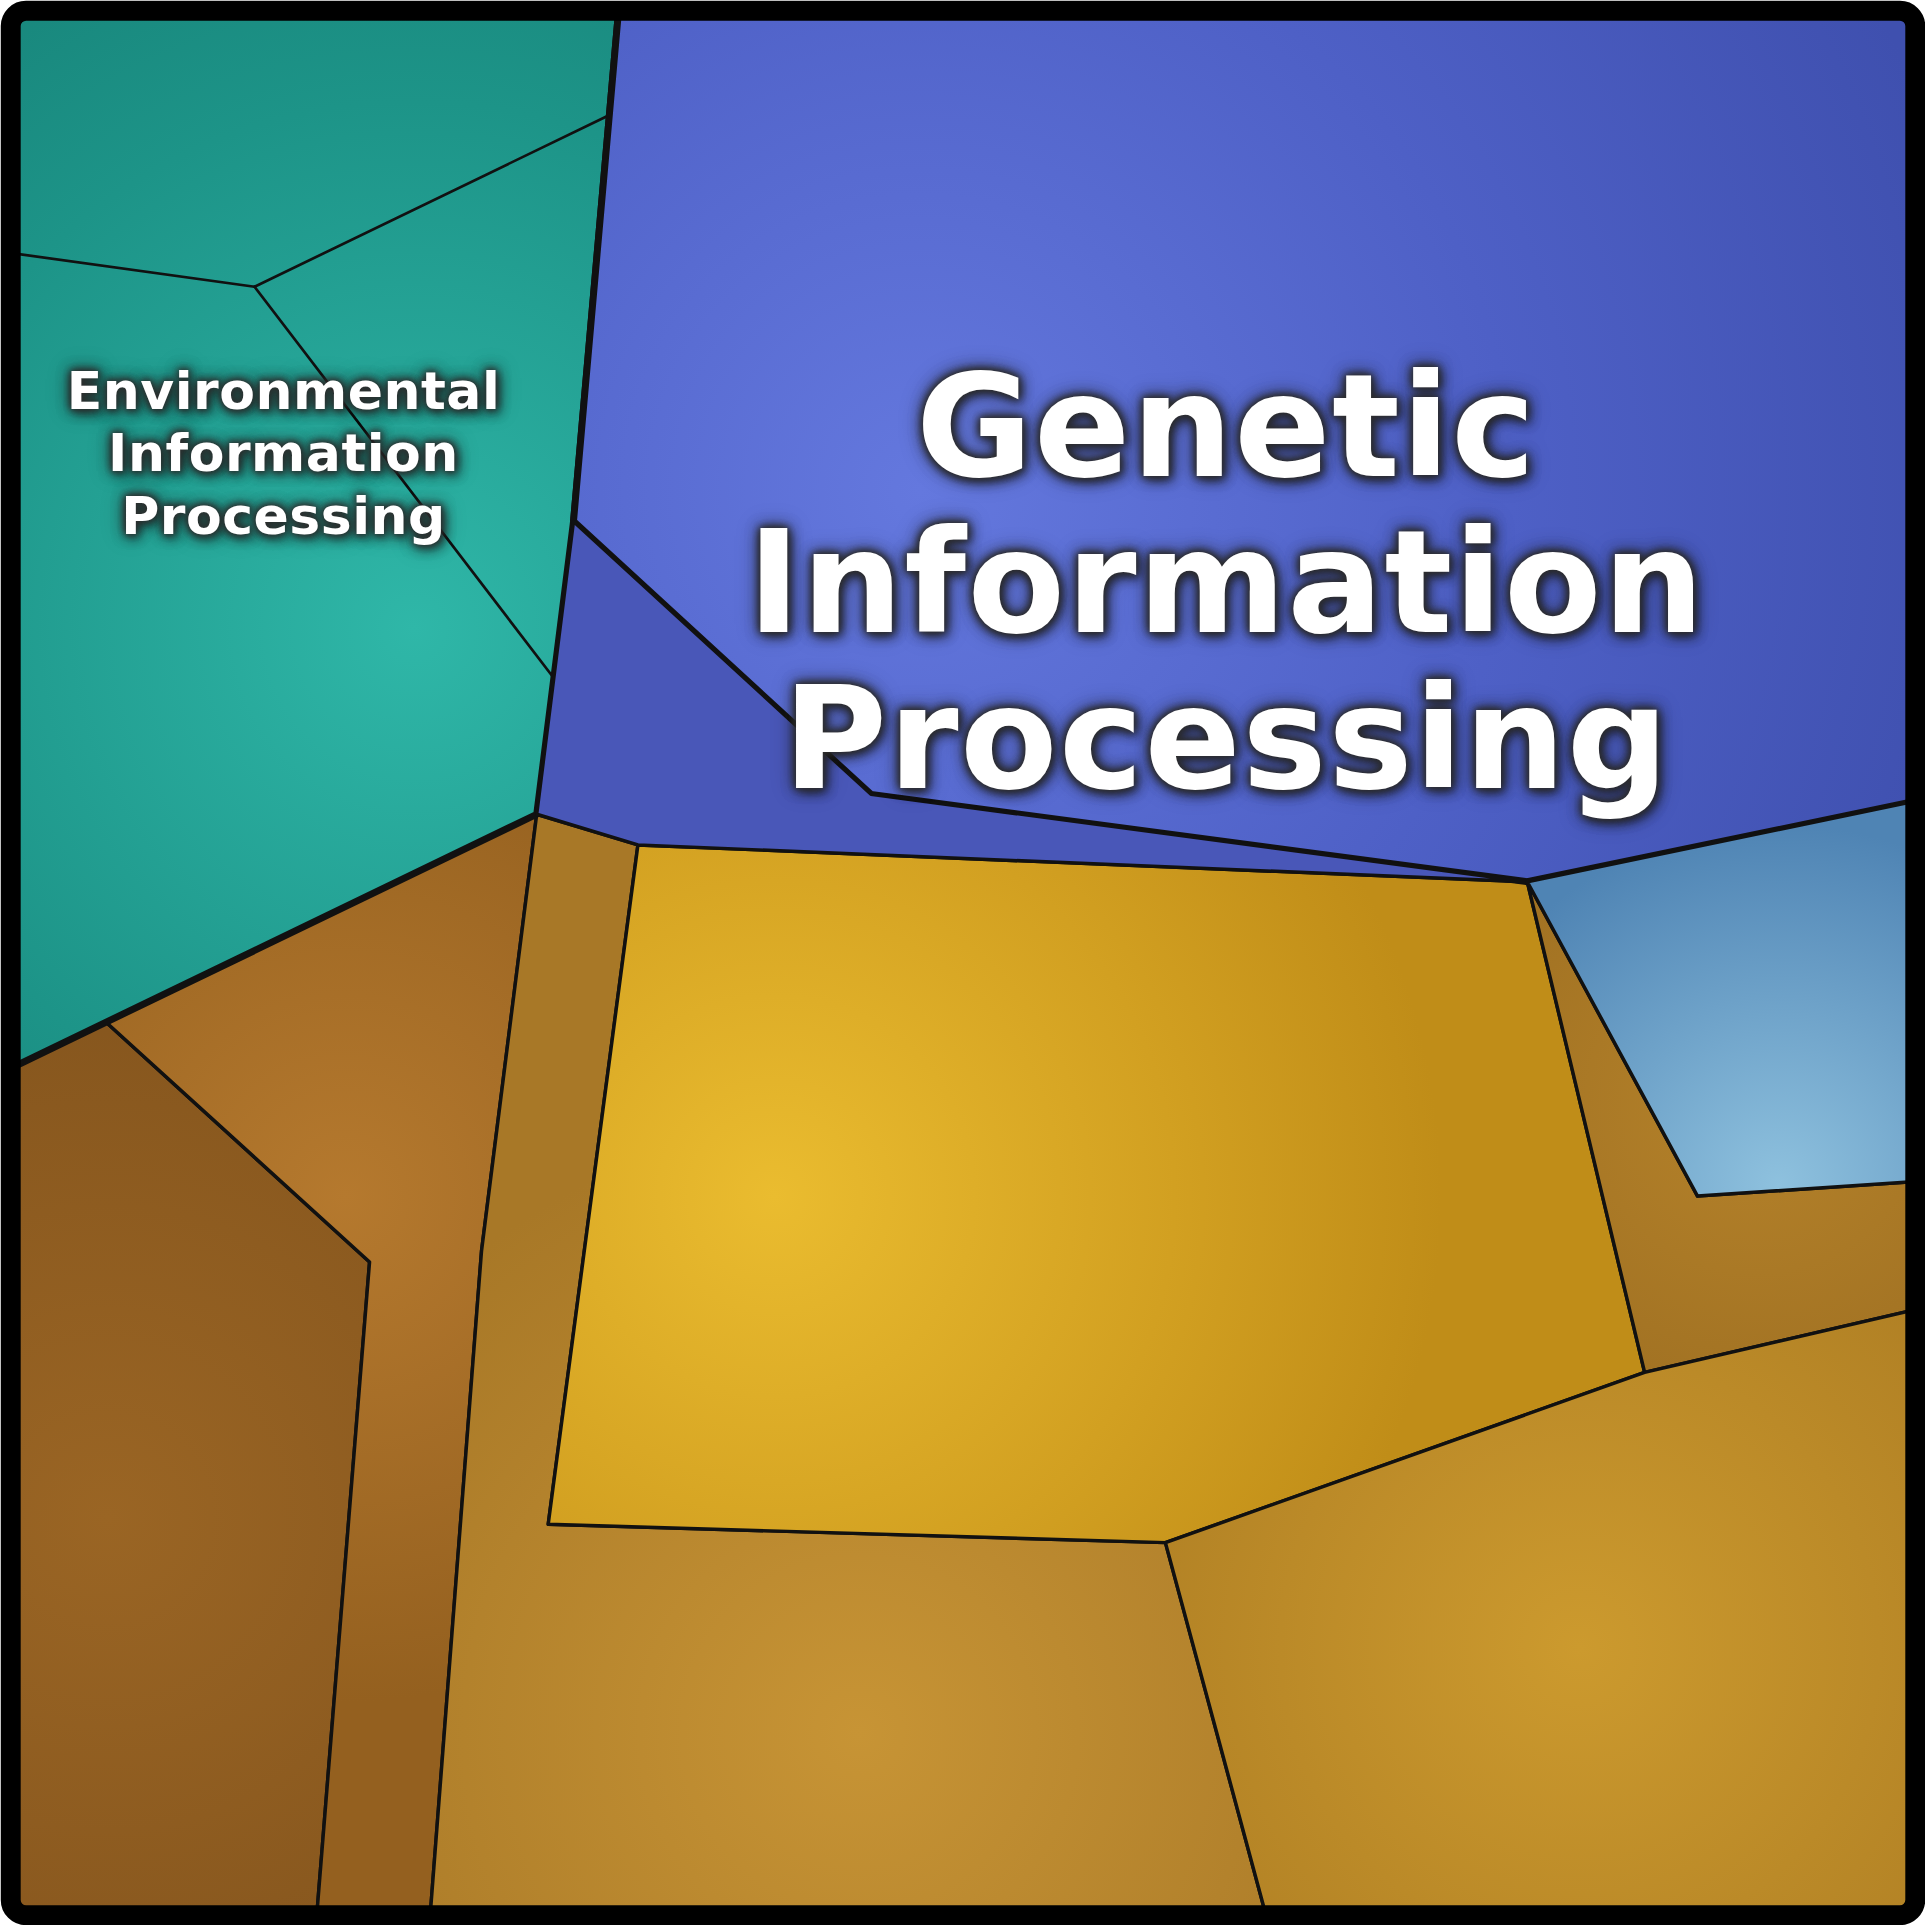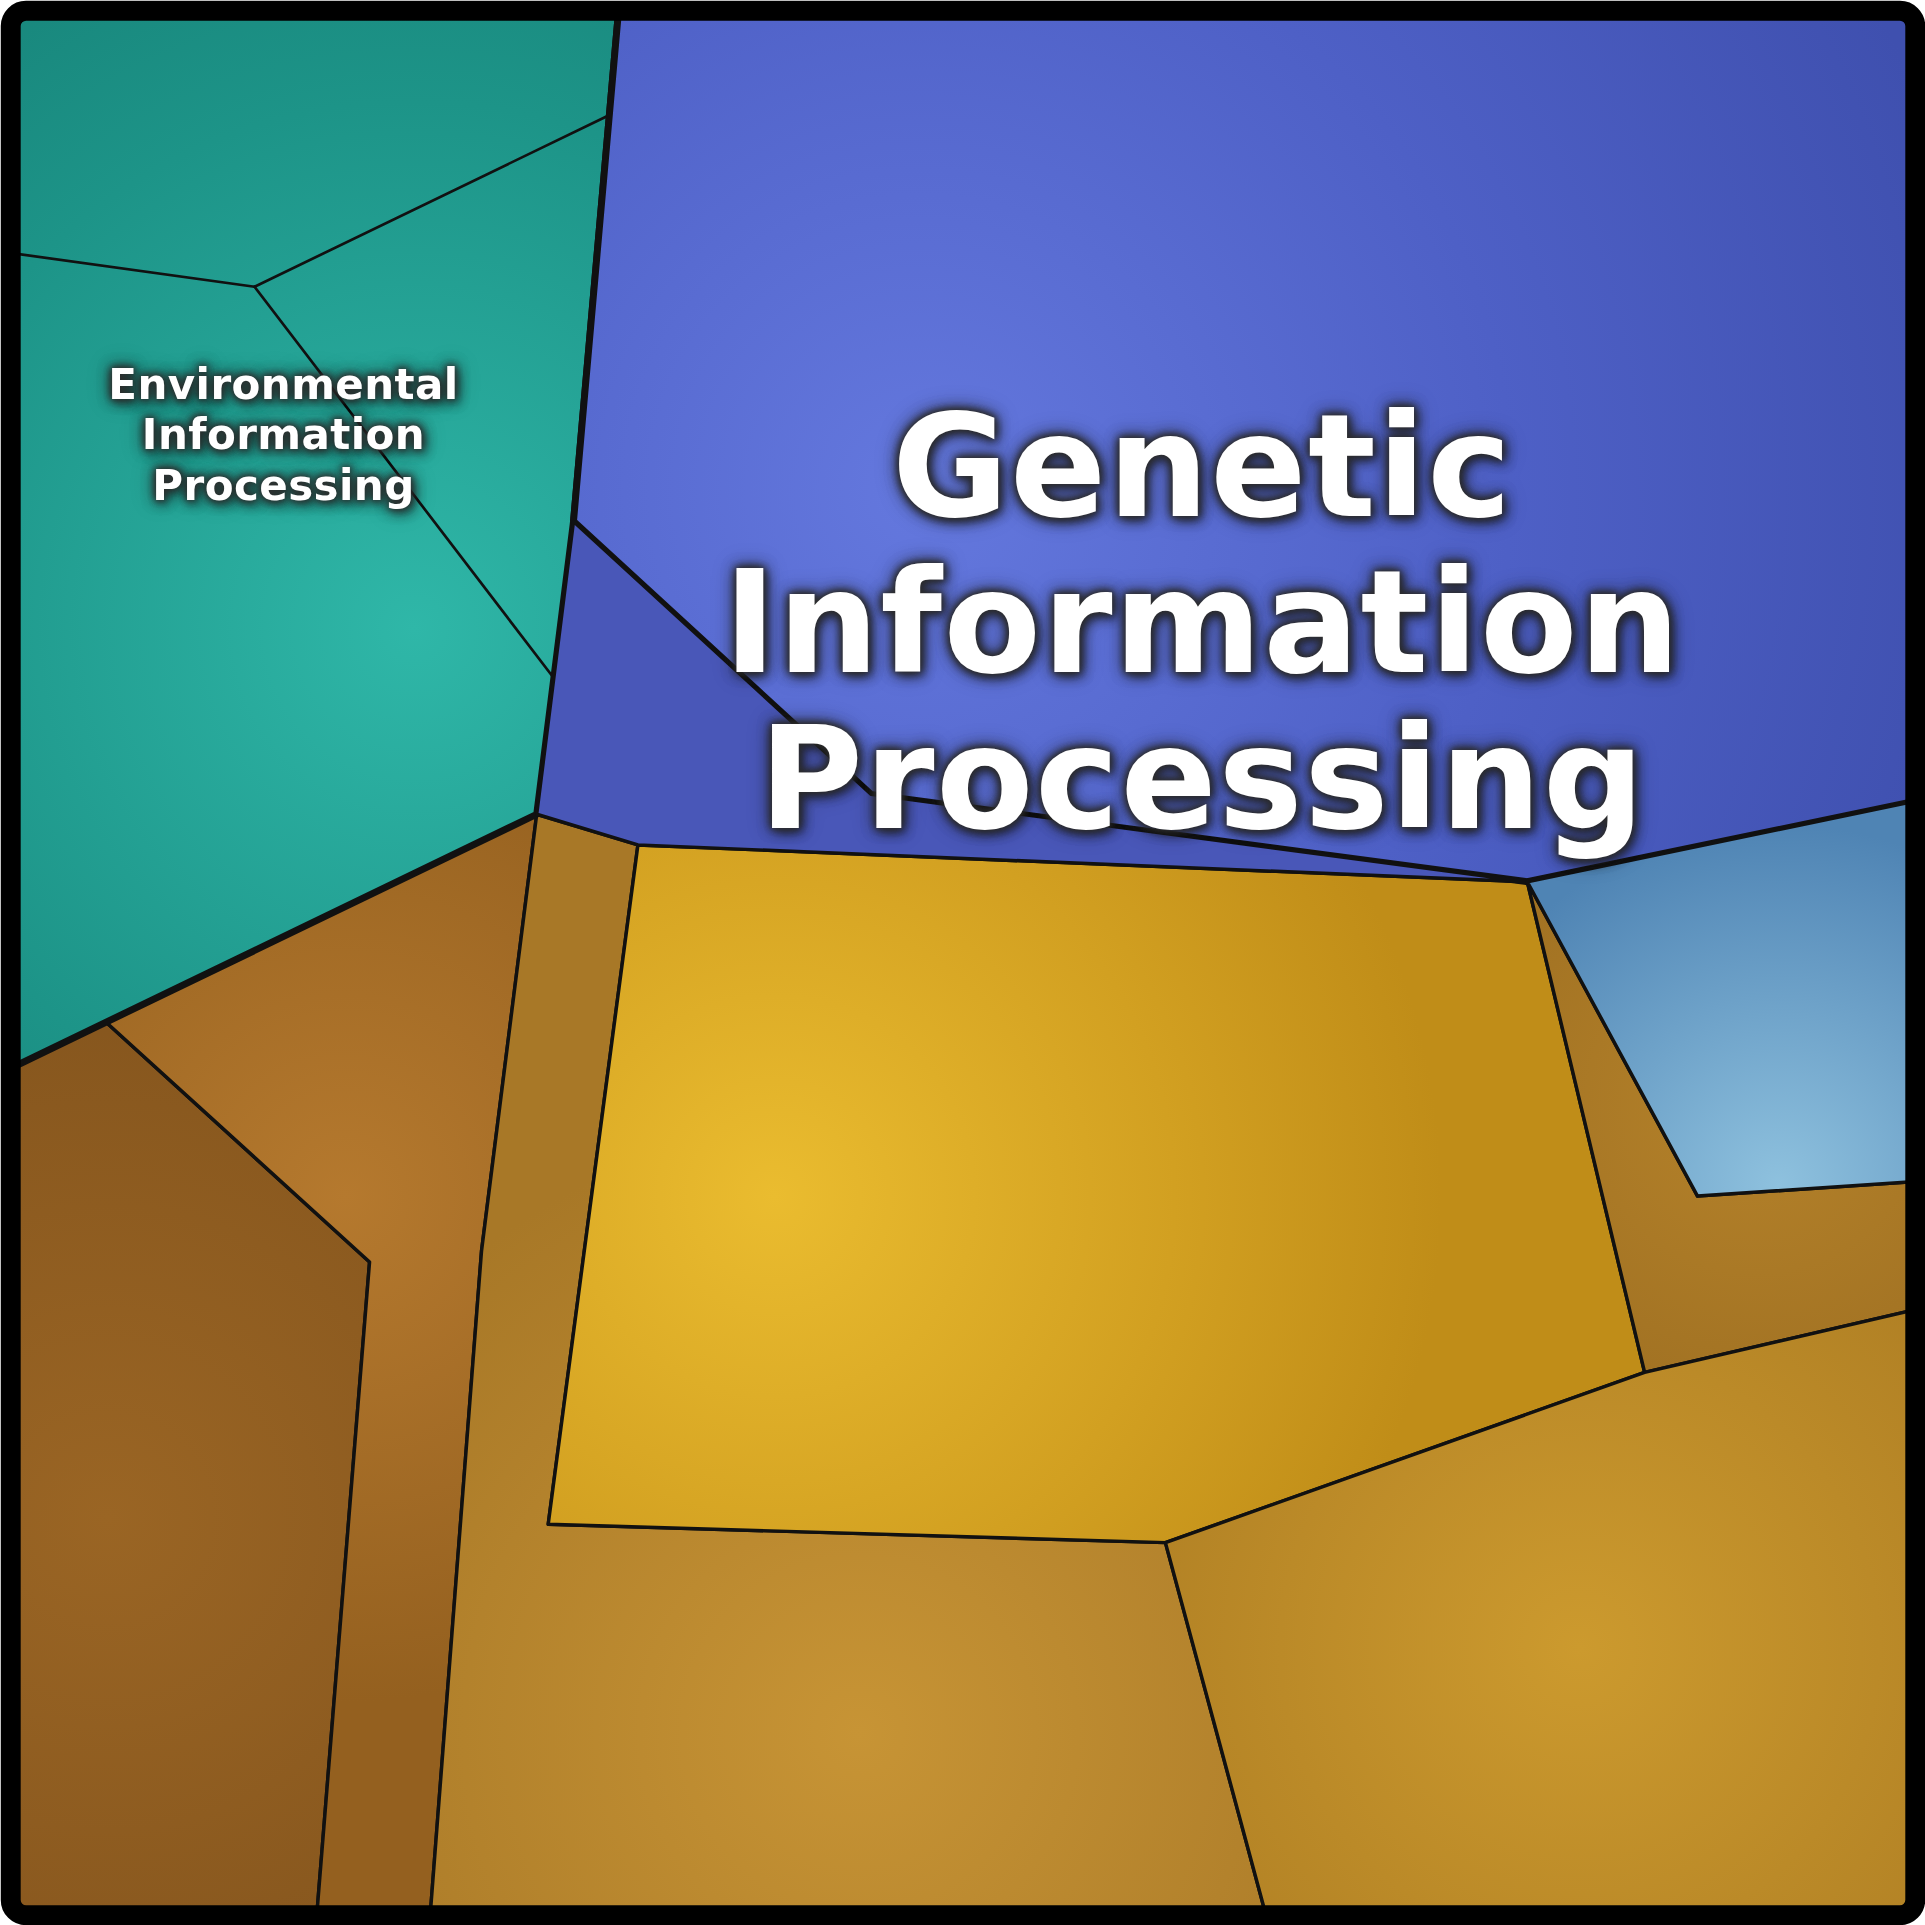--- a/index.html
+++ b/index.html
@@ -24,22 +24,22 @@
     white-space: pre-line;
     letter-spacing: 0.01em;
     text-shadow:
       0 0 7px rgba(45,45,45,0.95),
       0 0 7px rgba(45,45,45,0.85),
       0 0 14px rgba(40,40,40,0.7),
       0 0 14px rgba(40,40,40,0.55),
       0 0 23px rgba(30,30,30,0.4),
       3.8px 4.6px 10.7px rgba(0,0,0,0.45);
   }
-  #label-environmental { left: 0px;   top: 360px;  width: 567px;  font-size: 42px;  line-height: 1.2; }
-  #label-genetic       { left: 589px; top: 349px;  width: 1227px; font-size: 142px; line-height: 1.1; margin-top: 40px; }
+  #label-environmental { left: 0px;   top: 360px;  width: 567px;  font-size: 52px;  line-height: 1.2; }
+  #label-genetic       { left: 613px; top: 349px;  width: 1227px; font-size: 142px; line-height: 1.1; }
   #label-metabolism    { left: 153px; top: 1359px; width: 1380px; font-size: 173px; line-height: 1.1; }
 </style>
 </head>
 <body>
 
 <div id="stage">
 
   <svg id="treemap-svg" viewBox="0 0 2512 2512" width="1926" height="1926" xmlns="http://www.w3.org/2000/svg">
 
     <defs>

